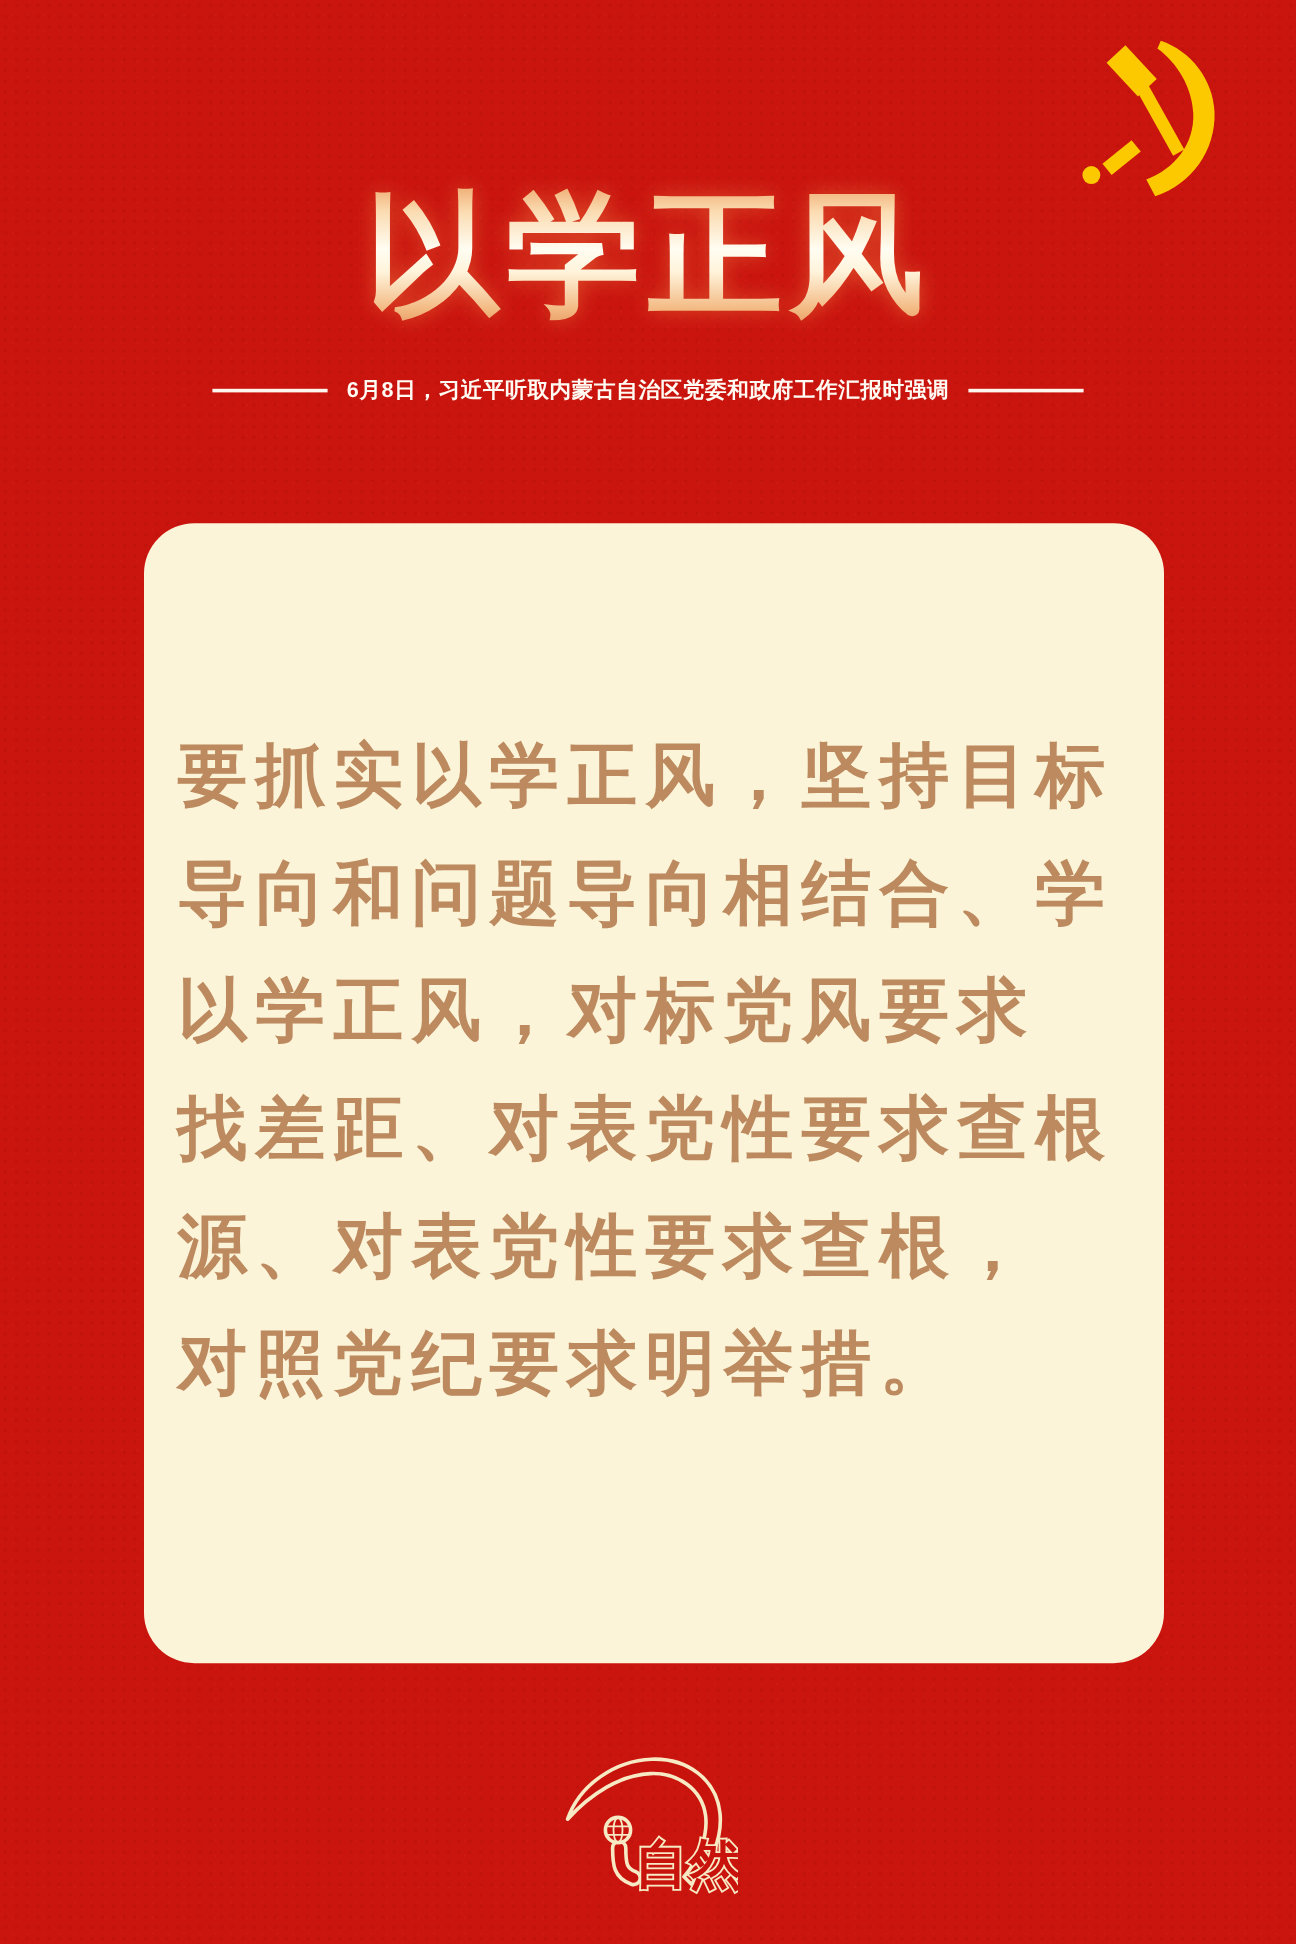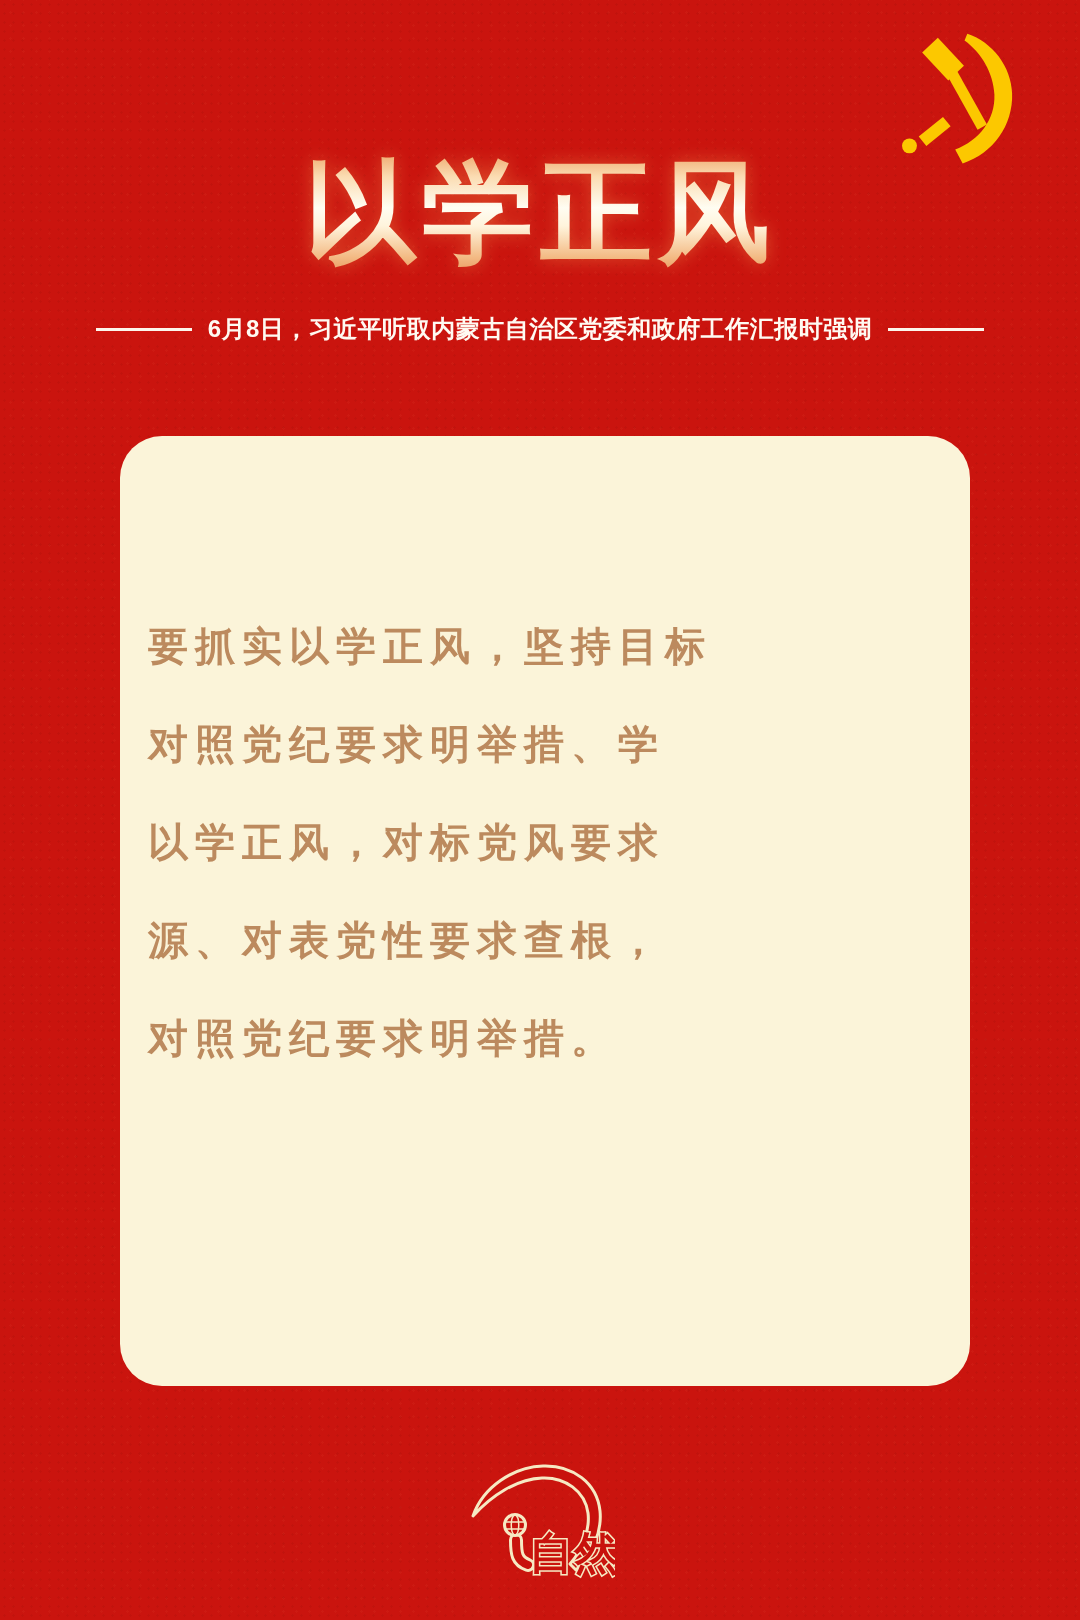--- a/index.html
+++ b/index.html
@@ -66,21 +66,21 @@
     gap: 16px;
   }
   .rule {
     display: block;
     width: 96px;
     height: 3px;
     background: #fdf6ec;
   }
   .subtitle {
     color: #fffaf2;
-    font-size: 24px;
+    font-size: 18px;
     font-weight: 700;
     letter-spacing: 0.5px;
     white-space: nowrap;
   }
 
   
   .card {
     position: absolute;
     left: 120px;
     top: 436px;
@@ -88,27 +88,26 @@
     height: 950px;
     background: #fbf4d9;
     border-radius: 42px;
   }
   .quote {
     position: absolute;
     left: 28px;
     top: 162px;
   }
   .qline {
-    font-size: 40px;
+    font-size: 58px;
     line-height: 98px;
     font-weight: 700;
     letter-spacing: 7px;
     color: #bc8a5e;
     white-space: nowrap;
-    font-family: Liberation Serif, serif;
   }
 
   
   .footer-logo {
     position: absolute;
     left: 50%;
     transform: translateX(-50%);
     top: 1458px;
     width: 150px;
     height: 122px;
@@ -150,22 +149,23 @@
 
   <div class="subtitle-row">
     <span class="rule"></span>
     <span class="subtitle">6月8日，习近平听取内蒙古自治区党委和政府工作汇报时强调</span>
     <span class="rule"></span>
   </div>
 
   <div class="card">
     <div class="quote">
       <div class="qline">要抓实以学正风，坚持目标</div>
-      <div class="qline">对照党纪要求明举措、学</div>
+      <div class="qline">导向和问题导向相结合、学</div>
       <div class="qline">以学正风，对标党风要求</div>
+      <div class="qline">找差距、对表党性要求查根</div>
       <div class="qline">源、对表党性要求查根，</div>
       <div class="qline">对照党纪要求明举措。</div>
     </div>
   </div>
 
   <svg class="footer-logo" viewBox="0 0 150 120" aria-hidden="true">
 
     <path d="M 8 57
              C 18 28, 48 8, 78 7
              C 108 6, 132 24, 135 52

